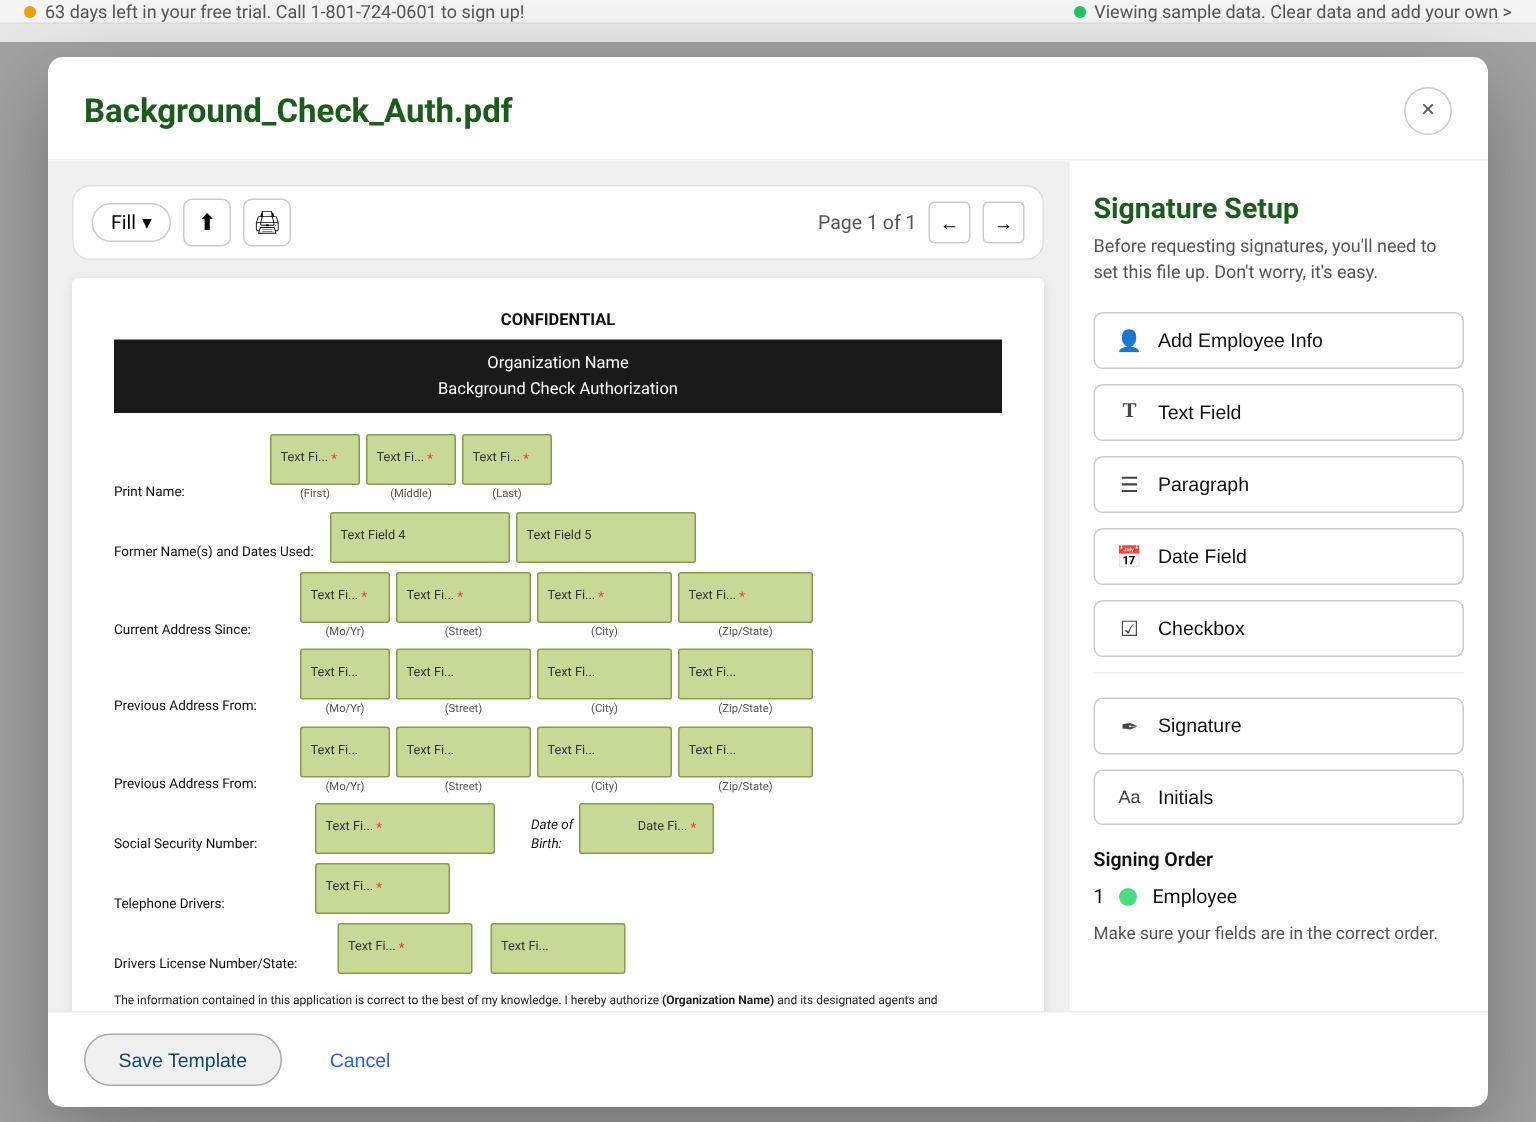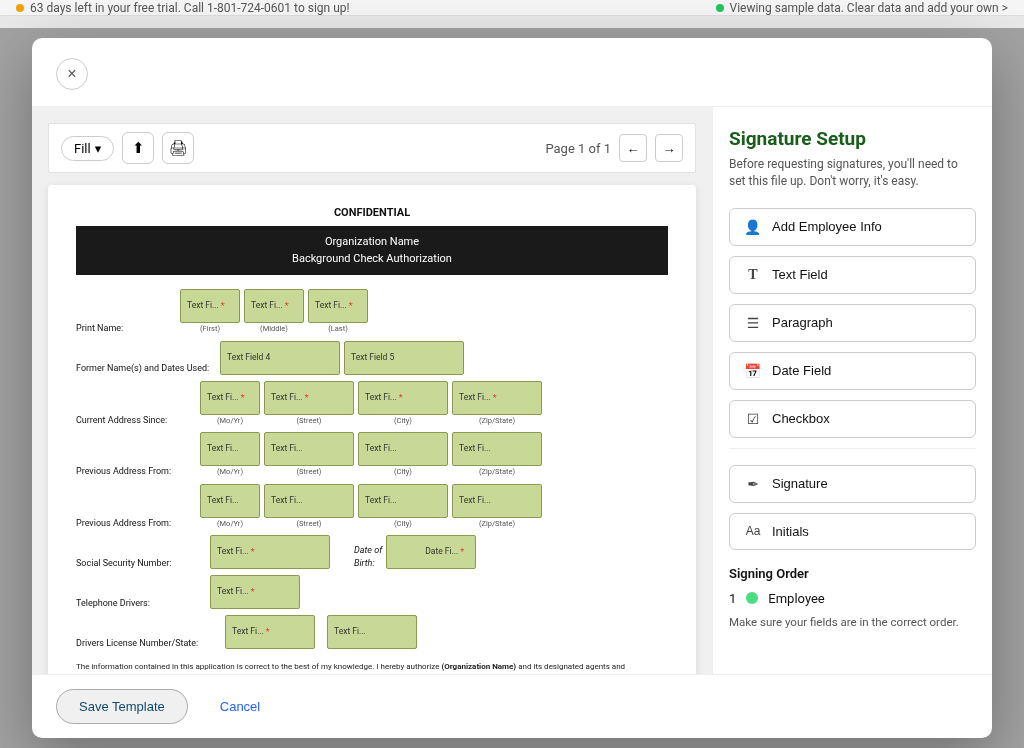--- a/index.html
+++ b/index.html
@@ -96,21 +96,21 @@
       display: flex;
       flex-direction: column;
     }
 
     .pdf-toolbar {
       display: flex;
       align-items: center;
       justify-content: space-between;
       margin-bottom: 12px;
       background: #fff;
-      border-radius: 2px;
+      border-radius: 12px;
       padding: 8px 12px;
       border: 1px solid #e0e0e0;
     }
 
     .pdf-toolbar-left {
       display: flex; align-items: center; gap: 8px;
     }
 
     .fill-dropdown {
       display: flex; align-items: center; gap: 4px;
@@ -348,20 +348,21 @@
   <div class="top-banner-right">
     <span class="banner-dot-green"></span>
     <span>Viewing sample data. Clear data and add your own &gt;</span>
   </div>
 </div>
 
 <div class="modal-overlay">
   <div class="modal">
 
     <div class="modal-header">
+      <span class="modal-title">Background_Check_Auth.pdf</span>
       <button class="close-btn">×</button>
     </div>
 
     <div class="modal-body">
 
       <div class="pdf-area">
 
         <div class="pdf-toolbar">
           <div class="pdf-toolbar-left">
             <div class="fill-dropdown">

